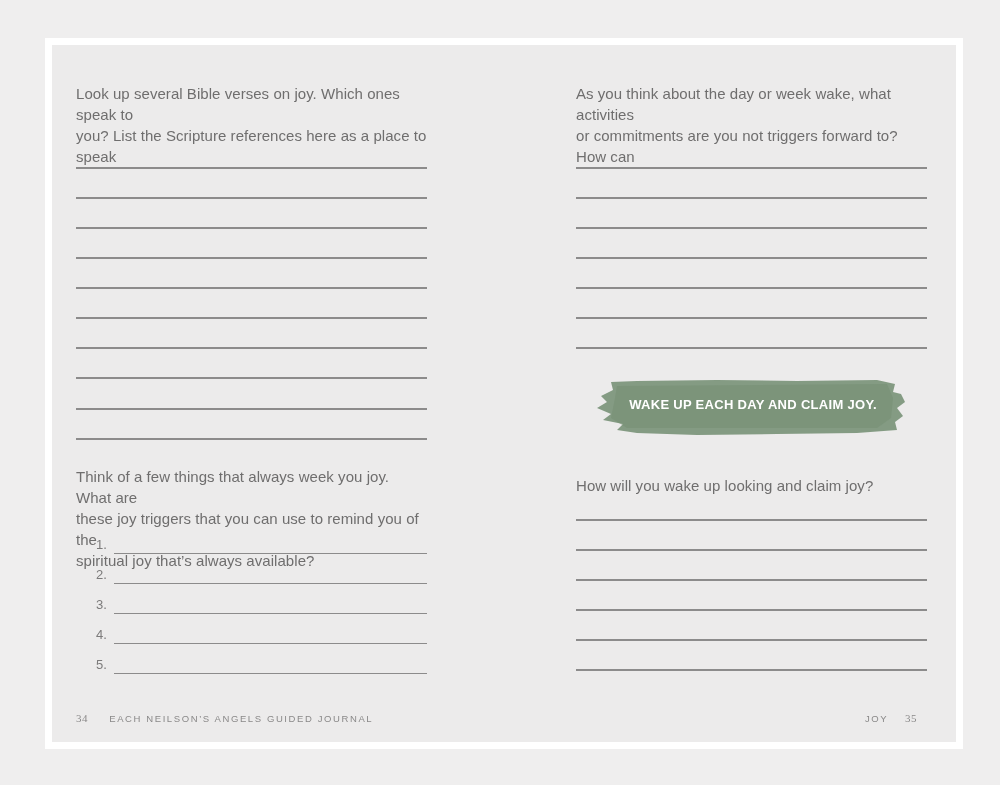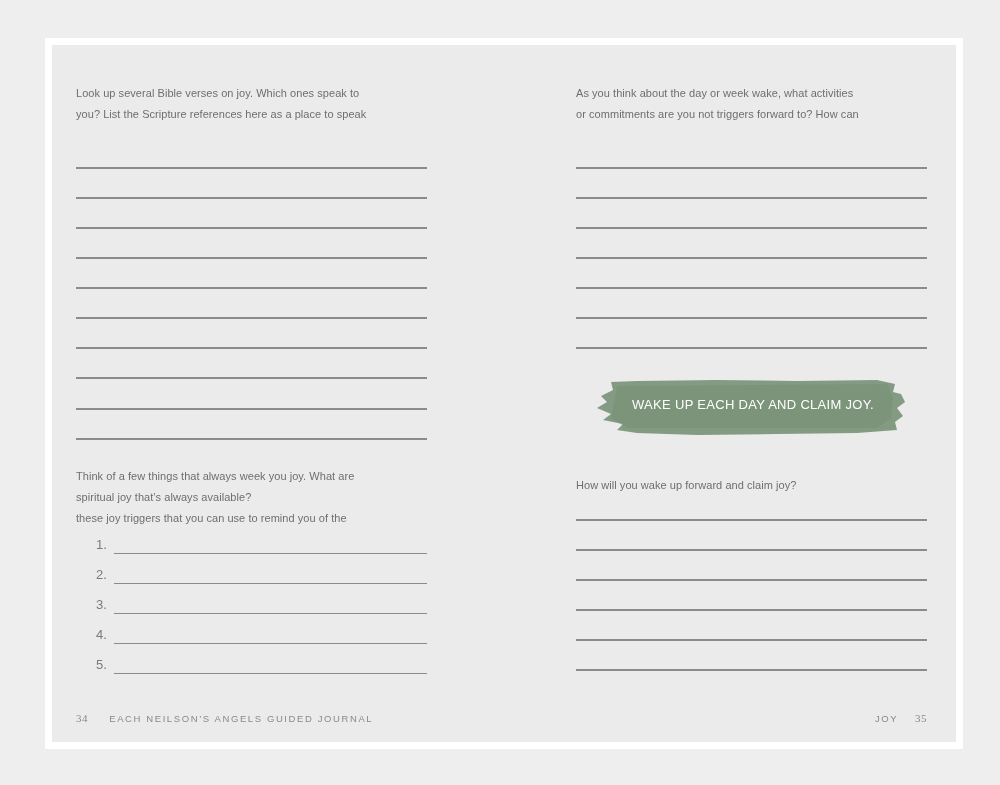--- a/index.html
+++ b/index.html
@@ -3,28 +3,28 @@
 <meta charset="utf-8">
 <style>
   * { margin: 0; padding: 0; box-sizing: border-box; }
   html, body { width: 1000px; height: 785px; background: #efeeee; overflow: hidden; }
   body { font-family: "Liberation Sans", sans-serif; color: #6e6d6d; position: relative; }
   .frame { position: absolute; left: 45px; top: 38px; width: 918px; height: 711px; background: #ffffff; }
   .page { position: absolute; left: 52px; top: 45px; width: 904px; height: 697px; background: #ecebeb; }
   .col { position: absolute; top: 0; }
   .col.left { left: 24px; width: 351px; }
   .col.right { left: 524px; width: 351px; }
-  .prompt { position: absolute; left: 0; font-size: 11px; line-height: 21px; color: #6f6e6e; letter-spacing: 0.05px; }
+  .prompt { position: absolute; left: 0; font-size: 15px; line-height: 21px; color: #6f6e6e; letter-spacing: 0.05px; }
   .line { position: absolute; left: 0; width: 351px; height: 1.5px; background: #8c8b8b; }
   .num-row { position: absolute; left: 20px; width: 331px; height: 20px; }
   .num-row .num { position: absolute; left: 0; top: 0; font-size: 13px; color: #7c7b7b; }
   .num-row .nline { position: absolute; left: 18px; right: 0; bottom: 3px; height: 1.5px; background: #8c8b8b; }
   .banner { position: absolute; left: 545px; top: 333px; width: 312px; height: 58px; }
   .banner svg { position: absolute; left: 0; top: 0; }
-  .banner .btext { position: absolute; left: 0; right: 0; top: 19px; text-align: center; color: #ffffff; font-weight: normal; font-size: 13px; letter-spacing: 0.3px; }
+  .banner .btext { position: absolute; left: 0; right: 0; top: 19px; text-align: center; color: #ffffff; font-weight: bold; font-size: 13px; letter-spacing: 0.3px; }
   .footer { position: absolute; top: 667px; font-size: 9.5px; letter-spacing: 1.6px; color: #8a8989; }
   .footer .pn { font-family: "Liberation Serif", serif; font-size: 11px; letter-spacing: 0.5px; }
 </style>
 </head>
 <body>
 
 <div class="frame"></div>
 <div class="page">
 
   <div class="col left">
@@ -38,22 +38,22 @@
     <div class="line" style="top:212px"></div>
     <div class="line" style="top:242px"></div>
     <div class="line" style="top:272px"></div>
     <div class="line" style="top:302px"></div>
     <div class="line" style="top:332px"></div>
     <div class="line" style="top:363px"></div>
     <div class="line" style="top:393px"></div>
 
     <div class="prompt" style="top:421px">
       <div>Think of a few things that always week you joy. What are</div>
+      <div>these joy triggers that you can use to remind you of the</div>
       <div>spiritual joy that’s always available?</div>
-      <div>these joy triggers that you can use to remind you of the</div>
     </div>
     <div class="num-row" style="top:492px">
       <span class="num">1.</span>
       <span class="nline"></span>
     </div>
     <div class="num-row" style="top:522px">
       <span class="num">2.</span>
       <span class="nline"></span>
     </div>
     <div class="num-row" style="top:552px">
@@ -83,30 +83,30 @@
     </div>
     <div class="line" style="top:122px"></div>
     <div class="line" style="top:152px"></div>
     <div class="line" style="top:182px"></div>
     <div class="line" style="top:212px"></div>
     <div class="line" style="top:242px"></div>
     <div class="line" style="top:272px"></div>
     <div class="line" style="top:302px"></div>
 
     <div class="prompt" style="top:430px">
-      <div>How will you wake up forward and claim joy?</div>
+      <div>How will you wake up looking and claim joy?</div>
     </div>
     <div class="line" style="top:474px"></div>
     <div class="line" style="top:504px"></div>
     <div class="line" style="top:534px"></div>
     <div class="line" style="top:564px"></div>
     <div class="line" style="top:594px"></div>
     <div class="line" style="top:624px"></div>
 
-    <div class="footer" style="right:0; text-align:left">
+    <div class="footer" style="right:10px; text-align:left">
       <span>JOY</span>
       &nbsp;&nbsp;
       <span class="pn">35</span>
     </div>
   </div>
 
   <div class="banner">
     <svg width="312" height="58" viewBox="0 0 312 58">
       <path d="M14 4 L40 3 L120 2 L200 3 L280 2 L298 6 L296 14 L304 16 L308 24 L300 30 L306 38 L298 44 L300 52 L260 55 L180 56 L100 57 L40 55 L20 52 L26 46 L6 42 L14 36 L0 30 L10 24 L4 18 L16 12 Z" fill="#7b9479" opacity="0.92"></path>
       <path d="M20 8 L290 6 L296 20 L294 40 L280 50 L30 50 L14 40 L18 20 Z" fill="#738d71" opacity="0.5"></path>

